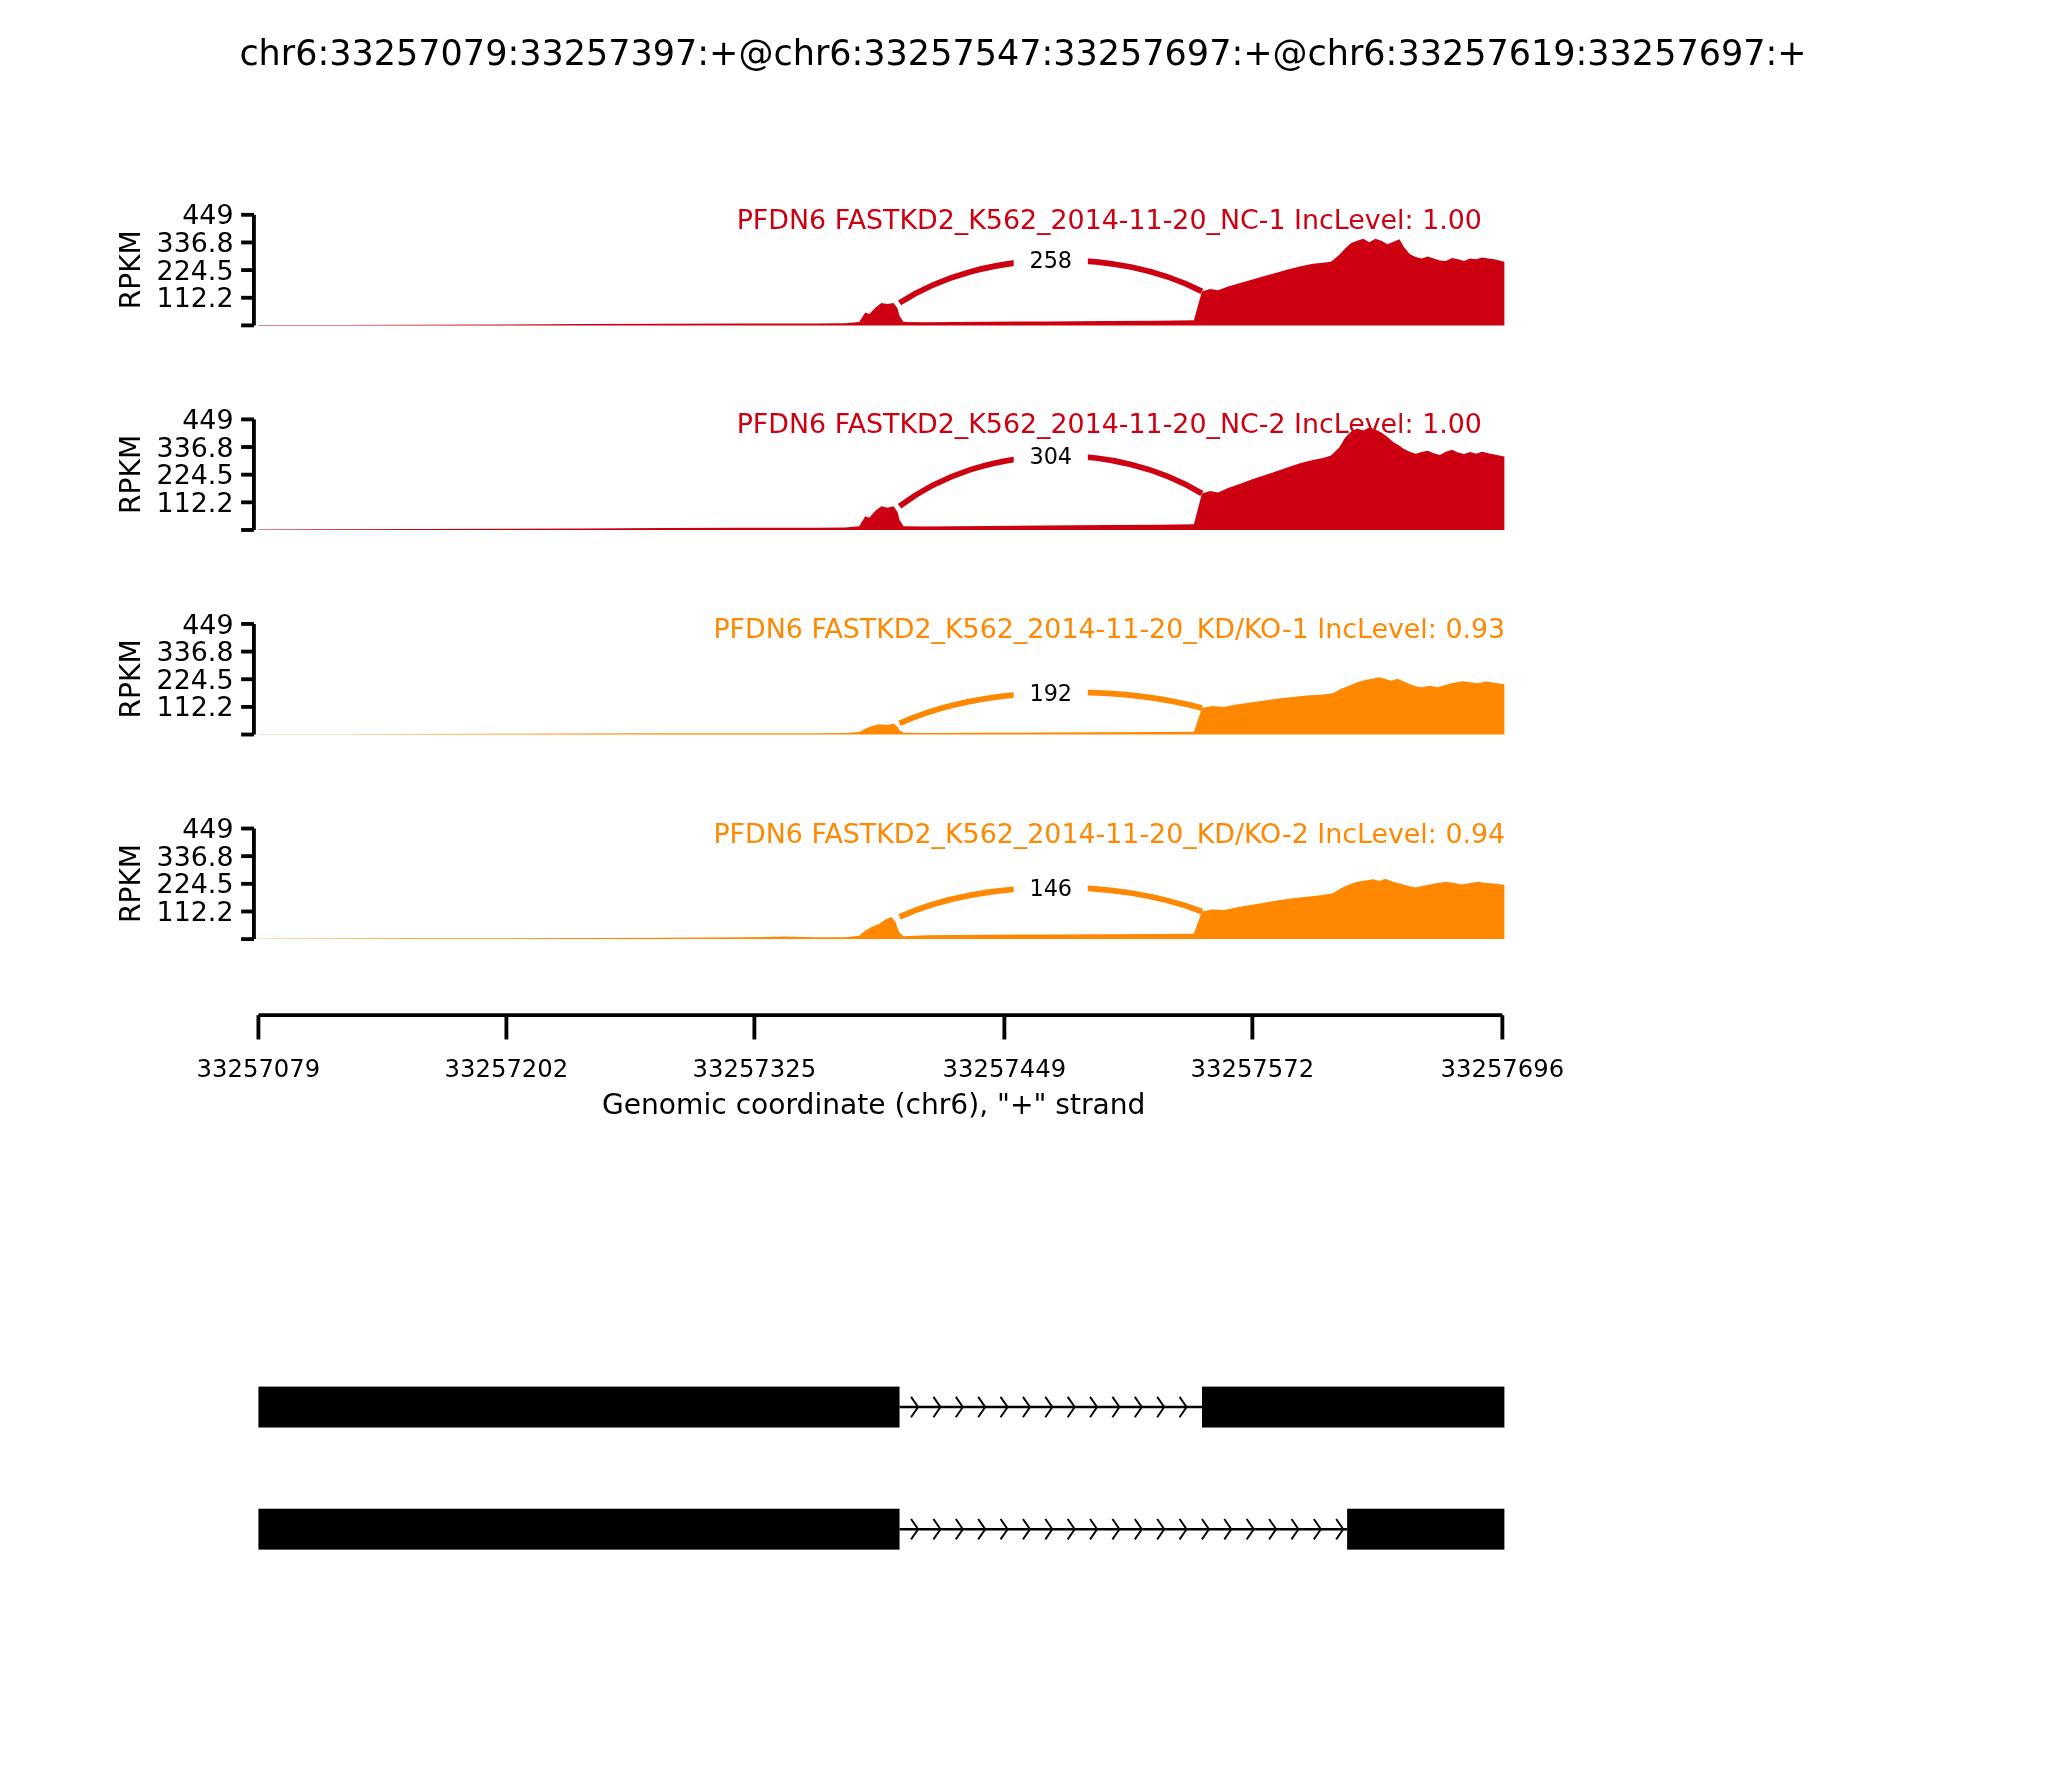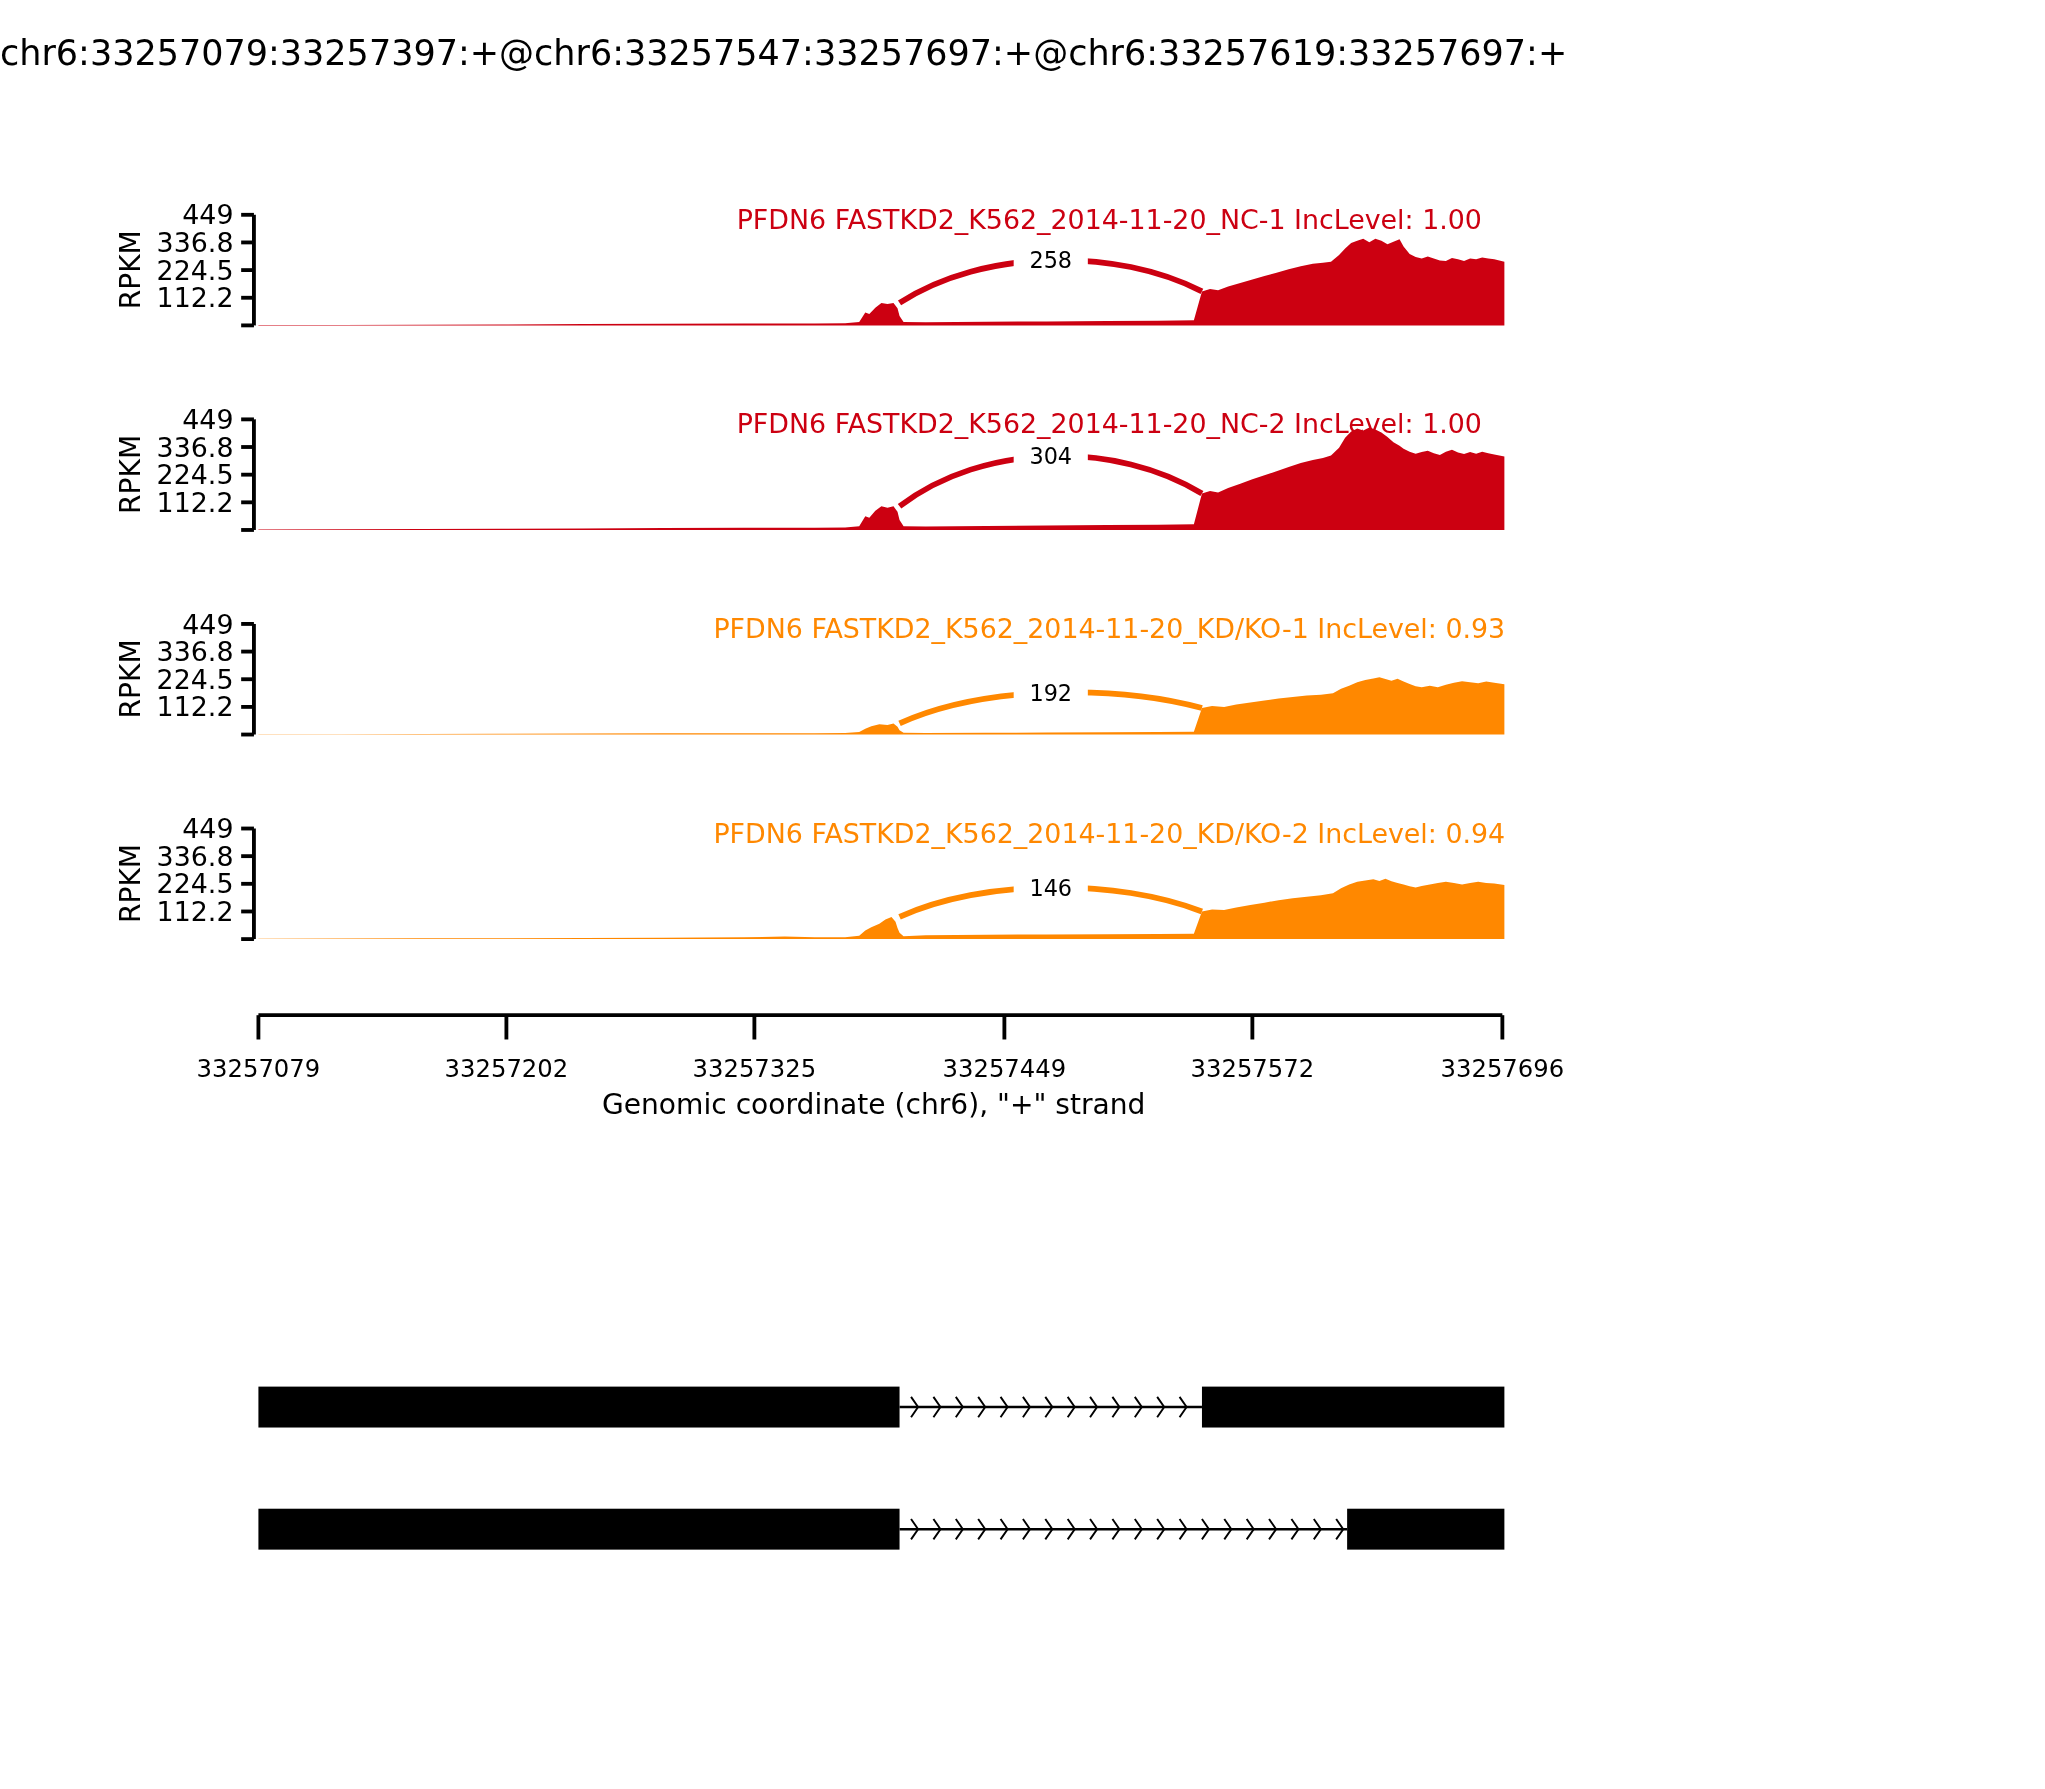--- a/index.html
+++ b/index.html
@@ -6,20 +6,21 @@
   .page{
     position:relative;
     width:2046px;height:1790px;
     background:#ffffff;
     font-family:"DejaVu Sans", sans-serif;
     overflow:hidden;
   }
   .plot-title{
     position:absolute;
     left:0;top:33px;width:2046px;
+    text-align:center;
     font-size:35px;
     color:#000000;
     white-space:nowrap;
   }
   svg.chart{position:absolute;left:0;top:0;}
   text{font-family:"DejaVu Sans", sans-serif;}
 </style>
 </head>
 <body>
 

